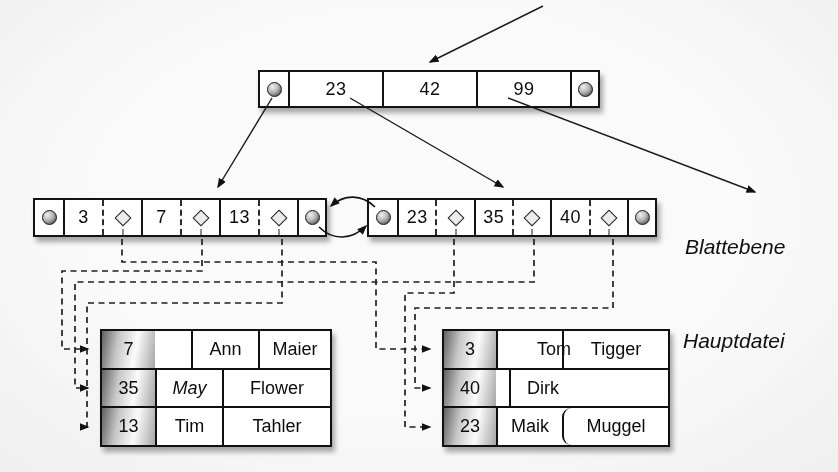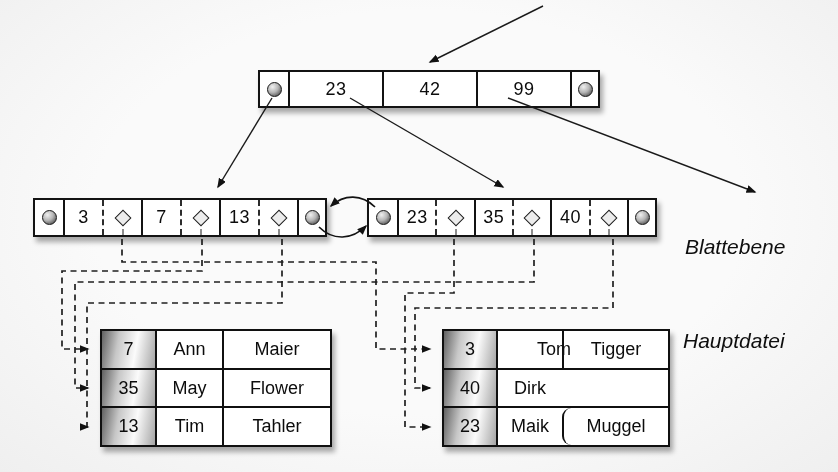--- a/index.html
+++ b/index.html
@@ -137,44 +137,44 @@
         </span>
       </div>
       <div class="cell ptr">
         <span class="dot"></span>
       </div>
     </div>
 
   <div id="table-left" class="dtable" style="left:100px;top:329px;width:232px;height:118px;">
       <div class="trow">
         <div class="tcell keycol" style="flex: 0 0 53px;">7</div>
-        <div class="tcell" style="flex: 0 0 67px;">Ann</div>
+        <div class="tcell" style="flex: 0 0 67px; margin-left: 36px;">Ann</div>
         <div class="tcell" style="flex: 1 1 0%;">Maier</div>
       </div>
       <div class="trow">
         <div class="tcell keycol" style="flex: 0 0 53px;">35</div>
-        <div class="tcell" style="flex: 0 0 67px;">May</div>
+        <div class="tcell" style="flex: 0 0 67px; font-style: italic;">May</div>
         <div class="tcell" style="flex: 1 1 0%;">Flower</div>
       </div>
       <div class="trow">
         <div class="tcell keycol" style="flex: 0 0 53px;">13</div>
         <div class="tcell" style="flex: 0 0 67px;">Tim</div>
         <div class="tcell" style="flex: 1 1 0%;">Tahler</div>
       </div>
     </div>
 
   <div id="table-right" class="dtable" style="left:442px;top:329px;width:228px;height:118px;">
       <div class="trow">
         <div class="tcell keycol" style="flex: 0 0 52px;">3</div>
         <div class="tcell" style="flex: 0 0 66px; padding-left: 48px;">Tom</div>
         <div class="tcell" style="flex: 1 1 0%;">Tigger</div>
       </div>
       <div class="trow">
         <div class="tcell keycol" style="flex: 0 0 52px;">40</div>
-        <div class="tcell" style="flex: 0 0 66px;">Dirk</div>
+        <div class="tcell" style="flex: 0 0 66px; margin-left: 13px;">Dirk</div>
       </div>
       <div class="trow">
         <div class="tcell keycol" style="flex: 0 0 52px;">23</div>
         <div class="tcell" style="flex: 0 0 66px;">Maik</div>
         <div class="tcell" style="flex: 1 1 0%; border-radius: 9px;">Muggel</div>
       </div>
     </div>
 
   <div class="side-label" style="left:685px;top:206px;margin-top:29px;">Blattebene</div>
   <div class="side-label" style="left:683px;top:329px;">Hauptdatei</div>

